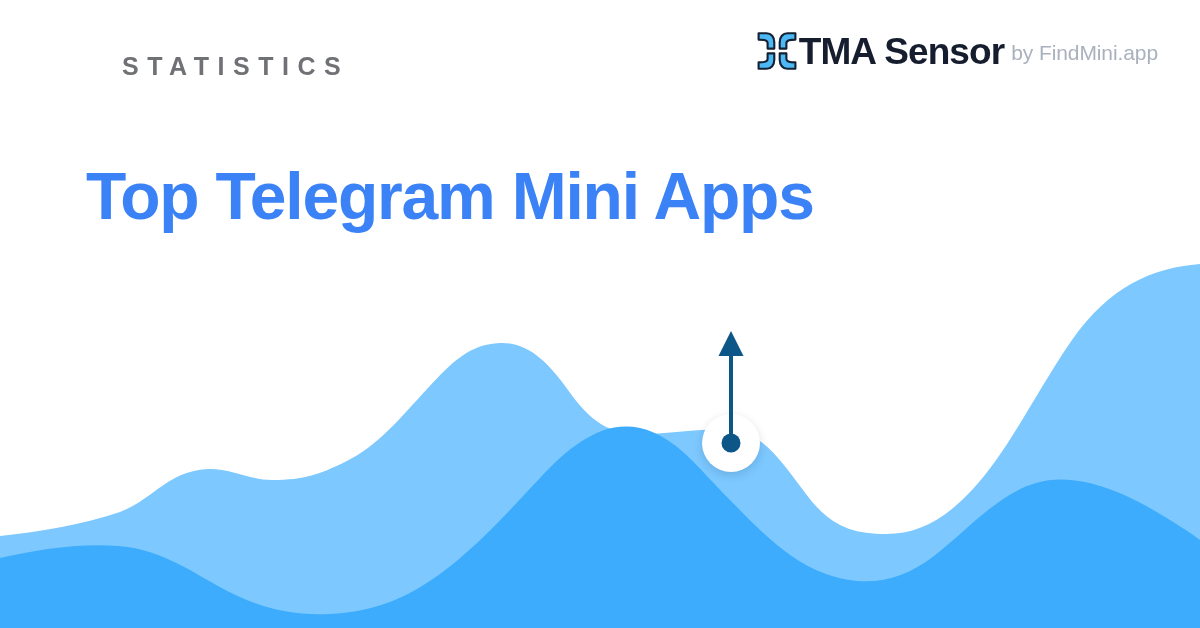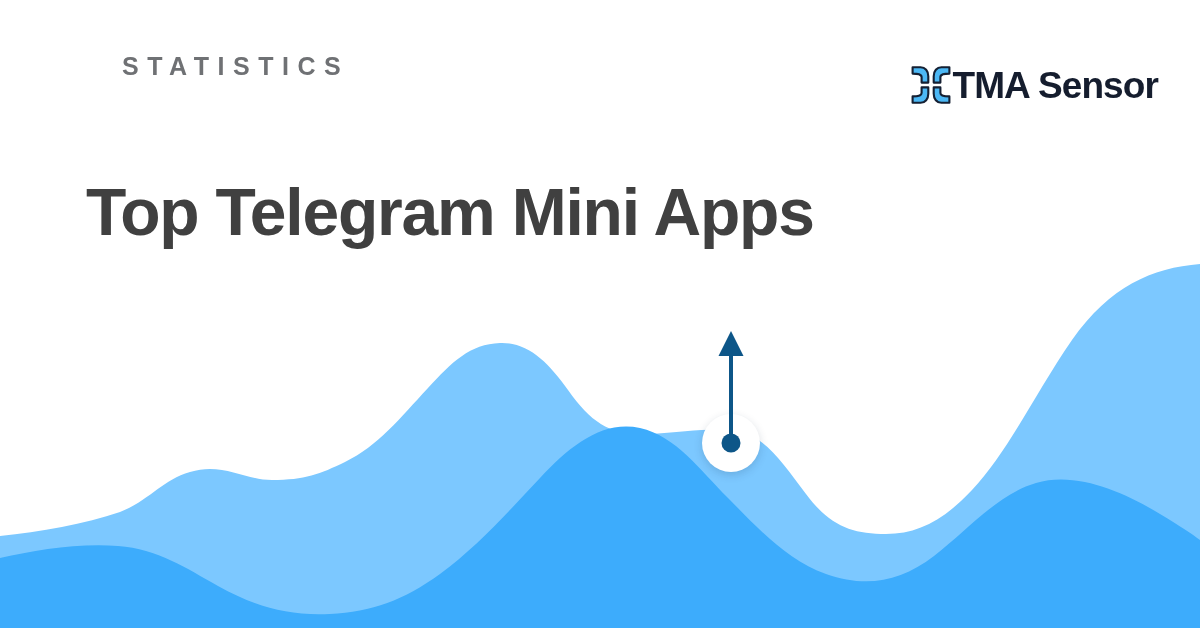--- a/index.html
+++ b/index.html
@@ -28,21 +28,21 @@
     top: 0;
     width: 1200px;
     height: 628px;
     display: block;
   }
 
   
   #brand-lockup {
     position: absolute;
     right: 42px;
-    top: 59px;
+    top: 25px;
     display: flex;
     align-items: center;
     gap: 5px;
     height: 52px;
   }
   #brand-mark {
     width: 42px;
     height: 42px;
     display: block;
     flex: 0 0 auto;
@@ -76,25 +76,25 @@
     font-weight: 700;
     letter-spacing: 8.5px;
     color: #6f7174;
     line-height: 1;
     white-space: nowrap;
     margin-left: 34px;
   }
   #headline {
     position: absolute;
     left: 86px;
-    top: 128px;
+    top: 112px;
     width: 840px;
     font-size: 66px;
     font-weight: 700;
-    color: #404040;
+    color: #3b82f6;
     line-height: 1.22;
     letter-spacing: -1.2px;
   }
   #headline .hl-line {
     display: block;
     white-space: nowrap;
   }
 
   
   #trend-marker {
@@ -176,20 +176,21 @@
         <path d="M2.6,3.2 L10.6,3.2 C15.2,3.2 18.3,7.0 18.3,12.2 L18.3,18.6 L11.6,18.6 L11.6,13.1 C11.6,10.2 8.1,9.6 2.6,9.6 Z"></path>
 
         <path d="M39.4,3.2 L31.4,3.2 C26.8,3.2 23.7,7.0 23.7,12.2 L23.7,18.6 L30.4,18.6 L30.4,13.1 C30.4,10.2 33.9,9.6 39.4,9.6 Z"></path>
 
         <path d="M2.6,38.8 L10.6,38.8 C15.2,38.8 18.3,35.0 18.3,29.8 L18.3,23.4 L11.6,23.4 L11.6,28.9 C11.6,31.8 8.1,32.4 2.6,32.4 Z"></path>
 
         <path d="M39.4,38.8 L31.4,38.8 C26.8,38.8 23.7,35.0 23.7,29.8 L23.7,23.4 L30.4,23.4 L30.4,28.9 C30.4,31.8 33.9,32.4 39.4,32.4 Z"></path>
       </g>
     </svg>
     <span id="brand-name">TMA Sensor</span>
+    <span id="brand-byline">by FindMini.app</span>
   </div>
 
   <div id="trend-marker">
     <div id="marker-disc"></div>
     <svg id="marker-arrow" viewBox="0 0 58 147" aria-hidden="true">
       <line x1="29" y1="20" x2="29" y2="118" stroke="#0d5688" stroke-width="4"></line>
       <path d="M29,6 L41.5,31 L16.5,31 Z" fill="#0d5688"></path>
       <circle cx="29" cy="118" r="9.5" fill="#0d5688"></circle>
     </svg>
   </div>

